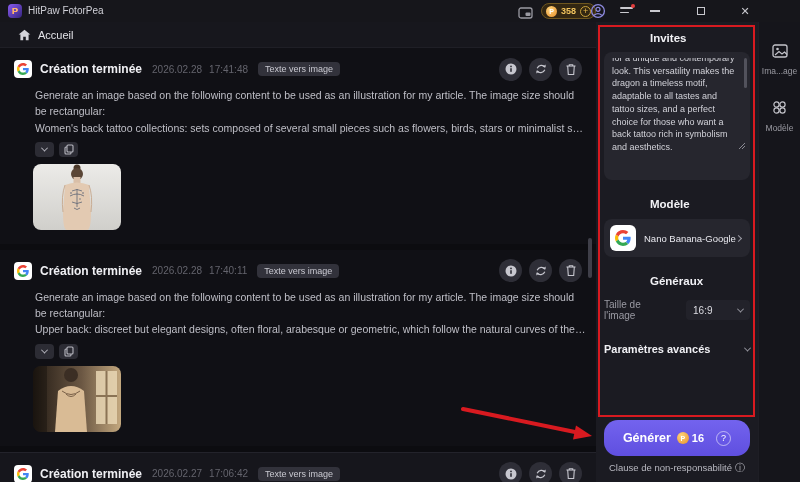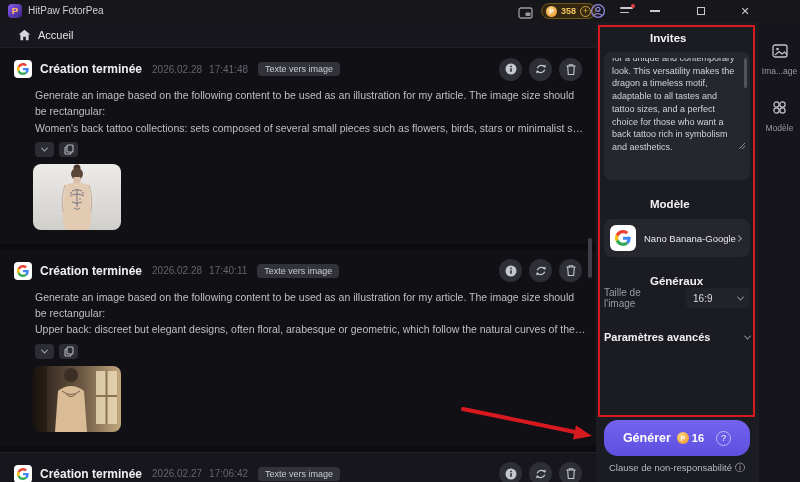--- a/index.html
+++ b/index.html
@@ -70,21 +70,21 @@
   .prompt-wrap { height:96px; overflow:hidden; display:flex; align-items:flex-end; }
   .prompt-text { font-size:9px; line-height:1.42; color:#d2d2d9; }
   .pb-row { position:absolute; left:8px; right:8px; bottom:5px; display:flex; align-items:center; }
   .counter { margin-left:auto; font-size:8.5px; color:#9a9aa3; }
   .ta-scroll { position:absolute; right:3px; top:6px; width:3px; height:30px; background:#52525c; border-radius:2px; }
   .resize { position:absolute; right:4px; bottom:26px; }
   .model-card { margin-top:9px; height:38px; background:#26262e; border-radius:8px; display:flex; align-items:center; padding:0 9px 0 6px; cursor:pointer; }
   .g-big { width:26px; height:26px; border-radius:6px; background:#fff; display:flex; align-items:center; justify-content:center; flex:0 0 auto; }
   .model-name { margin-left:8px; font-size:9.5px; color:#e9e9ef; flex:1; white-space:nowrap; overflow:hidden; }
   .mt18 { margin-top:18px; }
-  .size-row { display:flex; align-items:center; justify-content:center;gap:23px; }
+  .size-row { margin-top:12px; display:flex; align-items:center; justify-content:center;gap:23px; }
   .size-label { font-size:10px; color:#9a9aa3; }
   .size-select { width:74px; height:20px; background:#22222a; border-radius:4px; display:flex; align-items:center; padding:0 7px; cursor:pointer; }
   .size-value { font-size:10px; color:#dcdce2; flex:1; }
   .adv-row { margin-top:22px; display:flex; align-items:center; justify-content:space-between; cursor:pointer; }
   .adv-label { font-size:11px; font-weight:bold; color:#f0f0f4; }
   .gen-btn { position:absolute; left:8px; right:8px; bottom:26px; height:36px; border-radius:14px;
              background:linear-gradient(180deg,#7363ee,#5f4fe0); display:flex; align-items:center; justify-content:center; cursor:pointer; }
   .gen-label { font-size:12.5px; font-weight:bold; color:#fff; margin-right:6px; }
   .gen-cost { font-size:11px; font-weight:bold; color:#fff; margin-left:3px; }
   .help-circle { width:15px; height:15px; border-radius:50%; border:1px solid rgba(255,255,255,.55); color:#fff;

